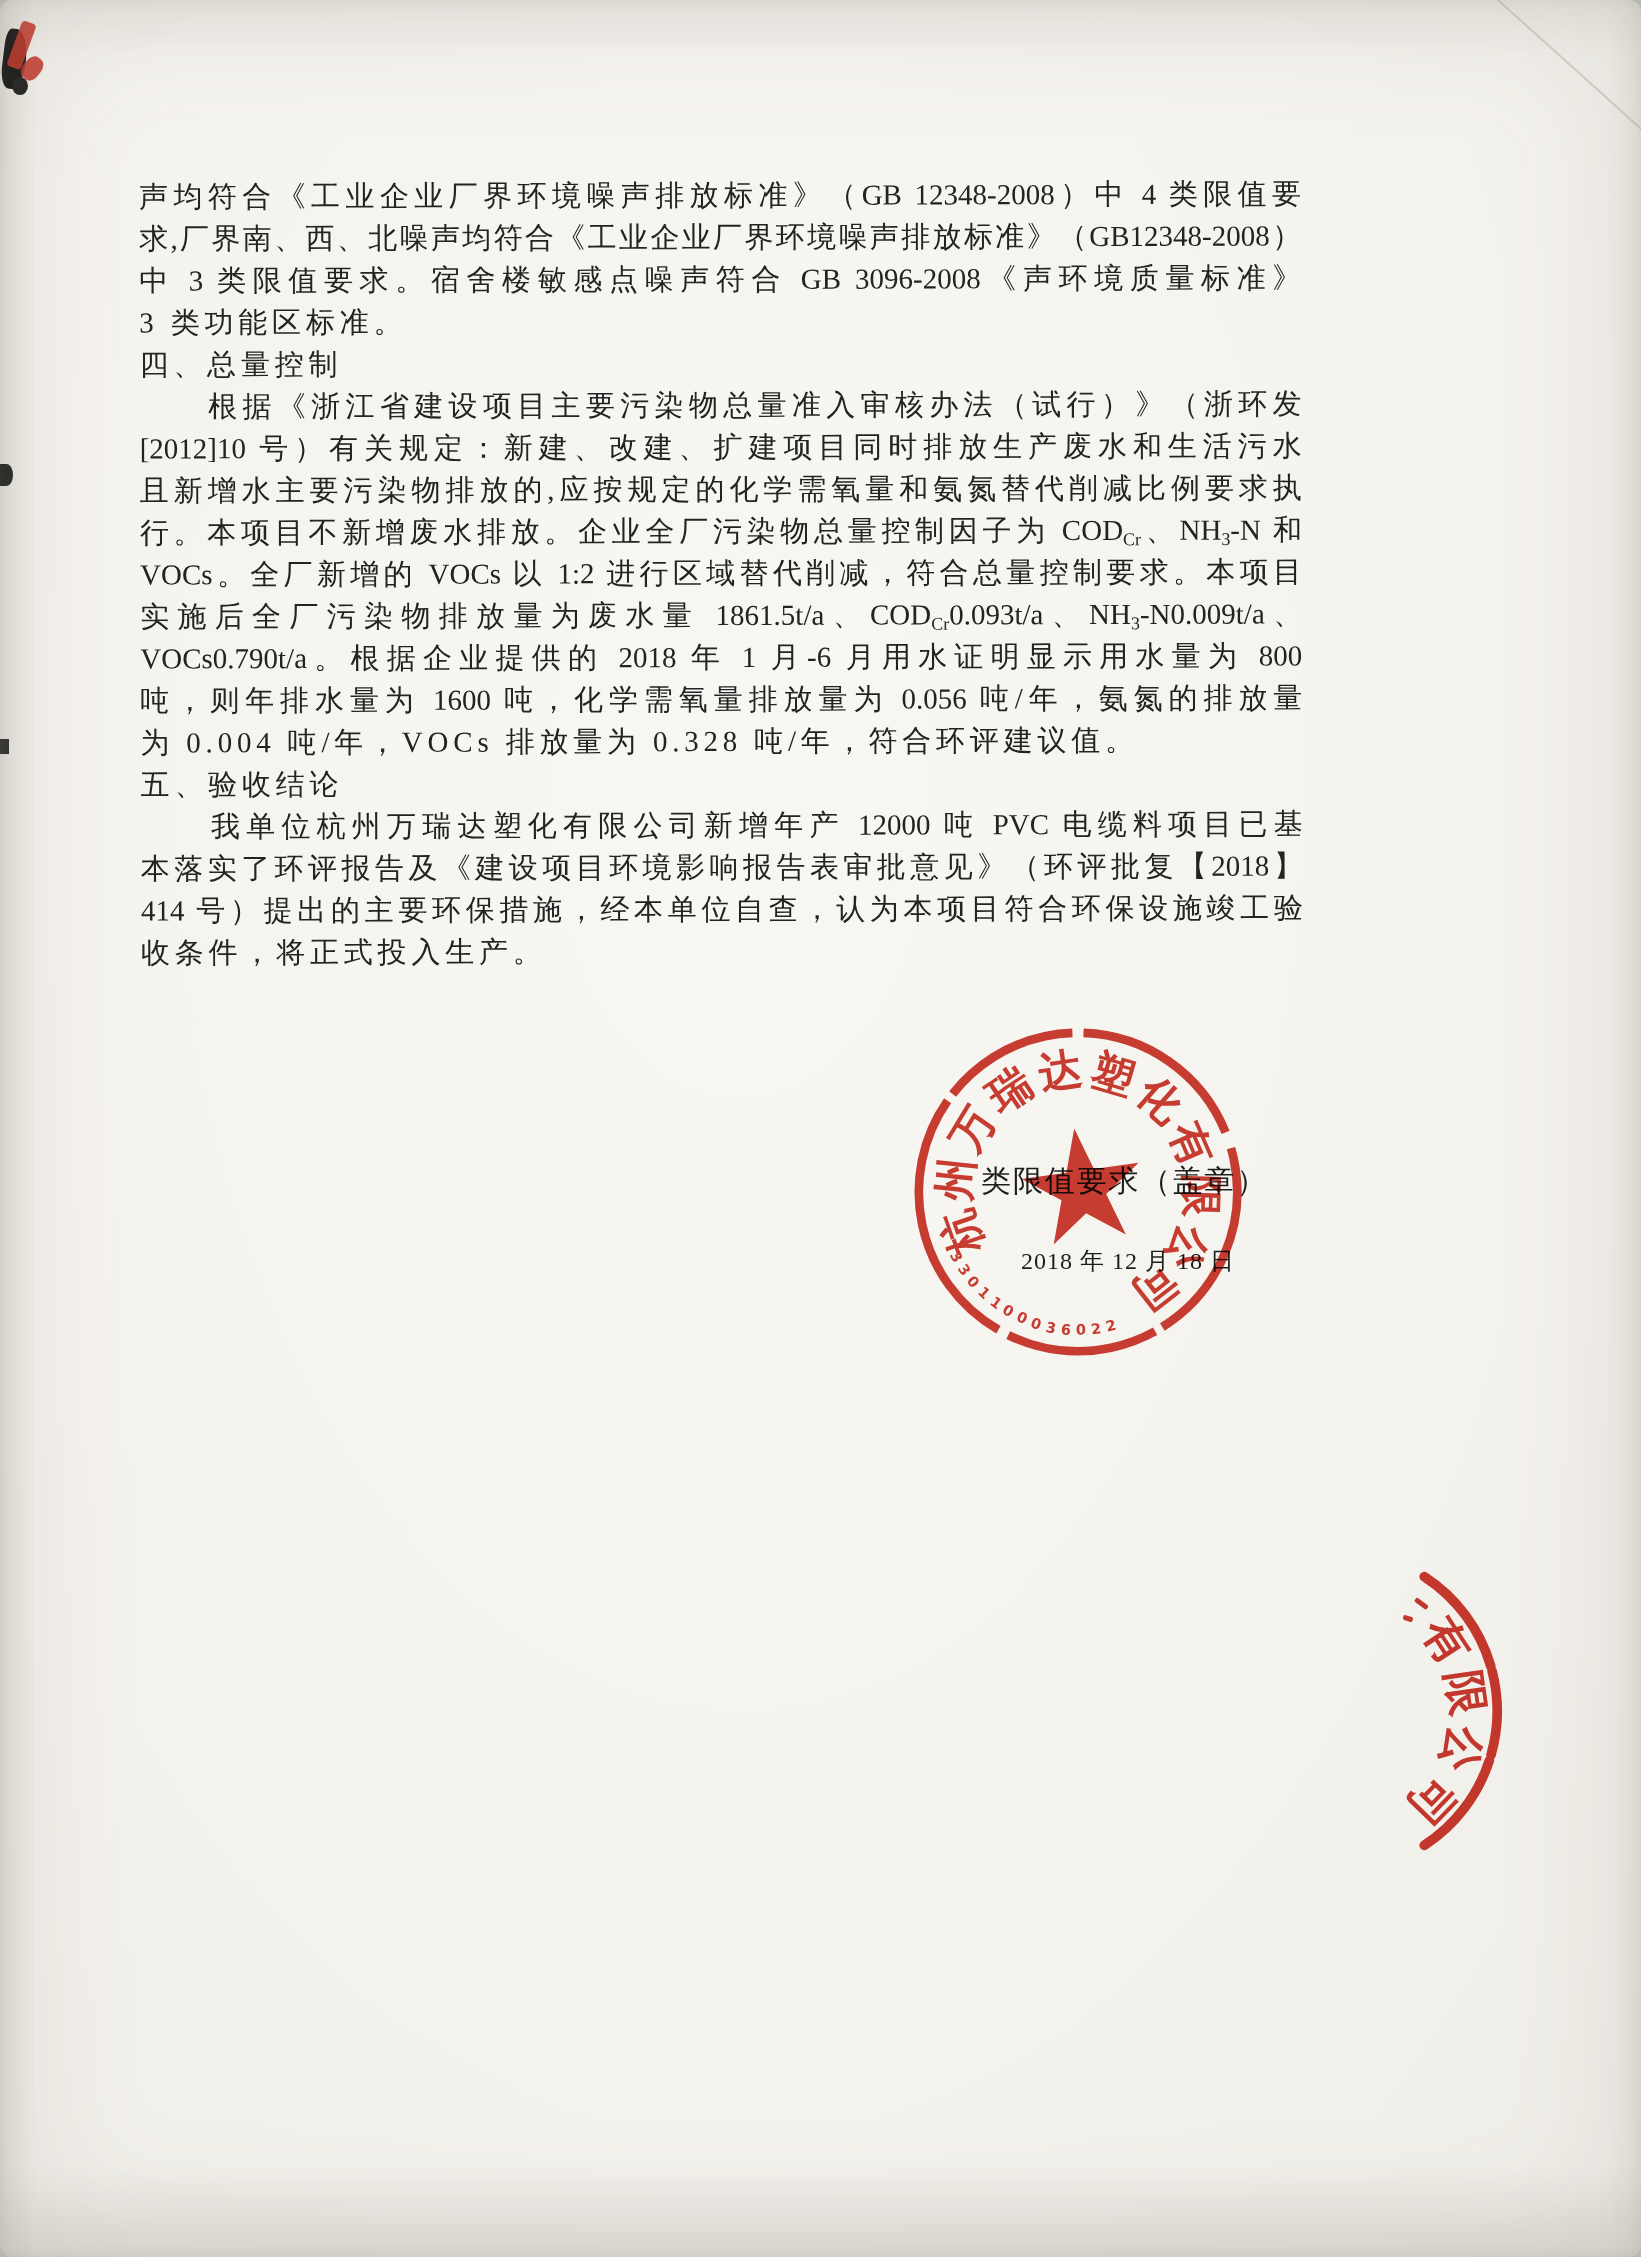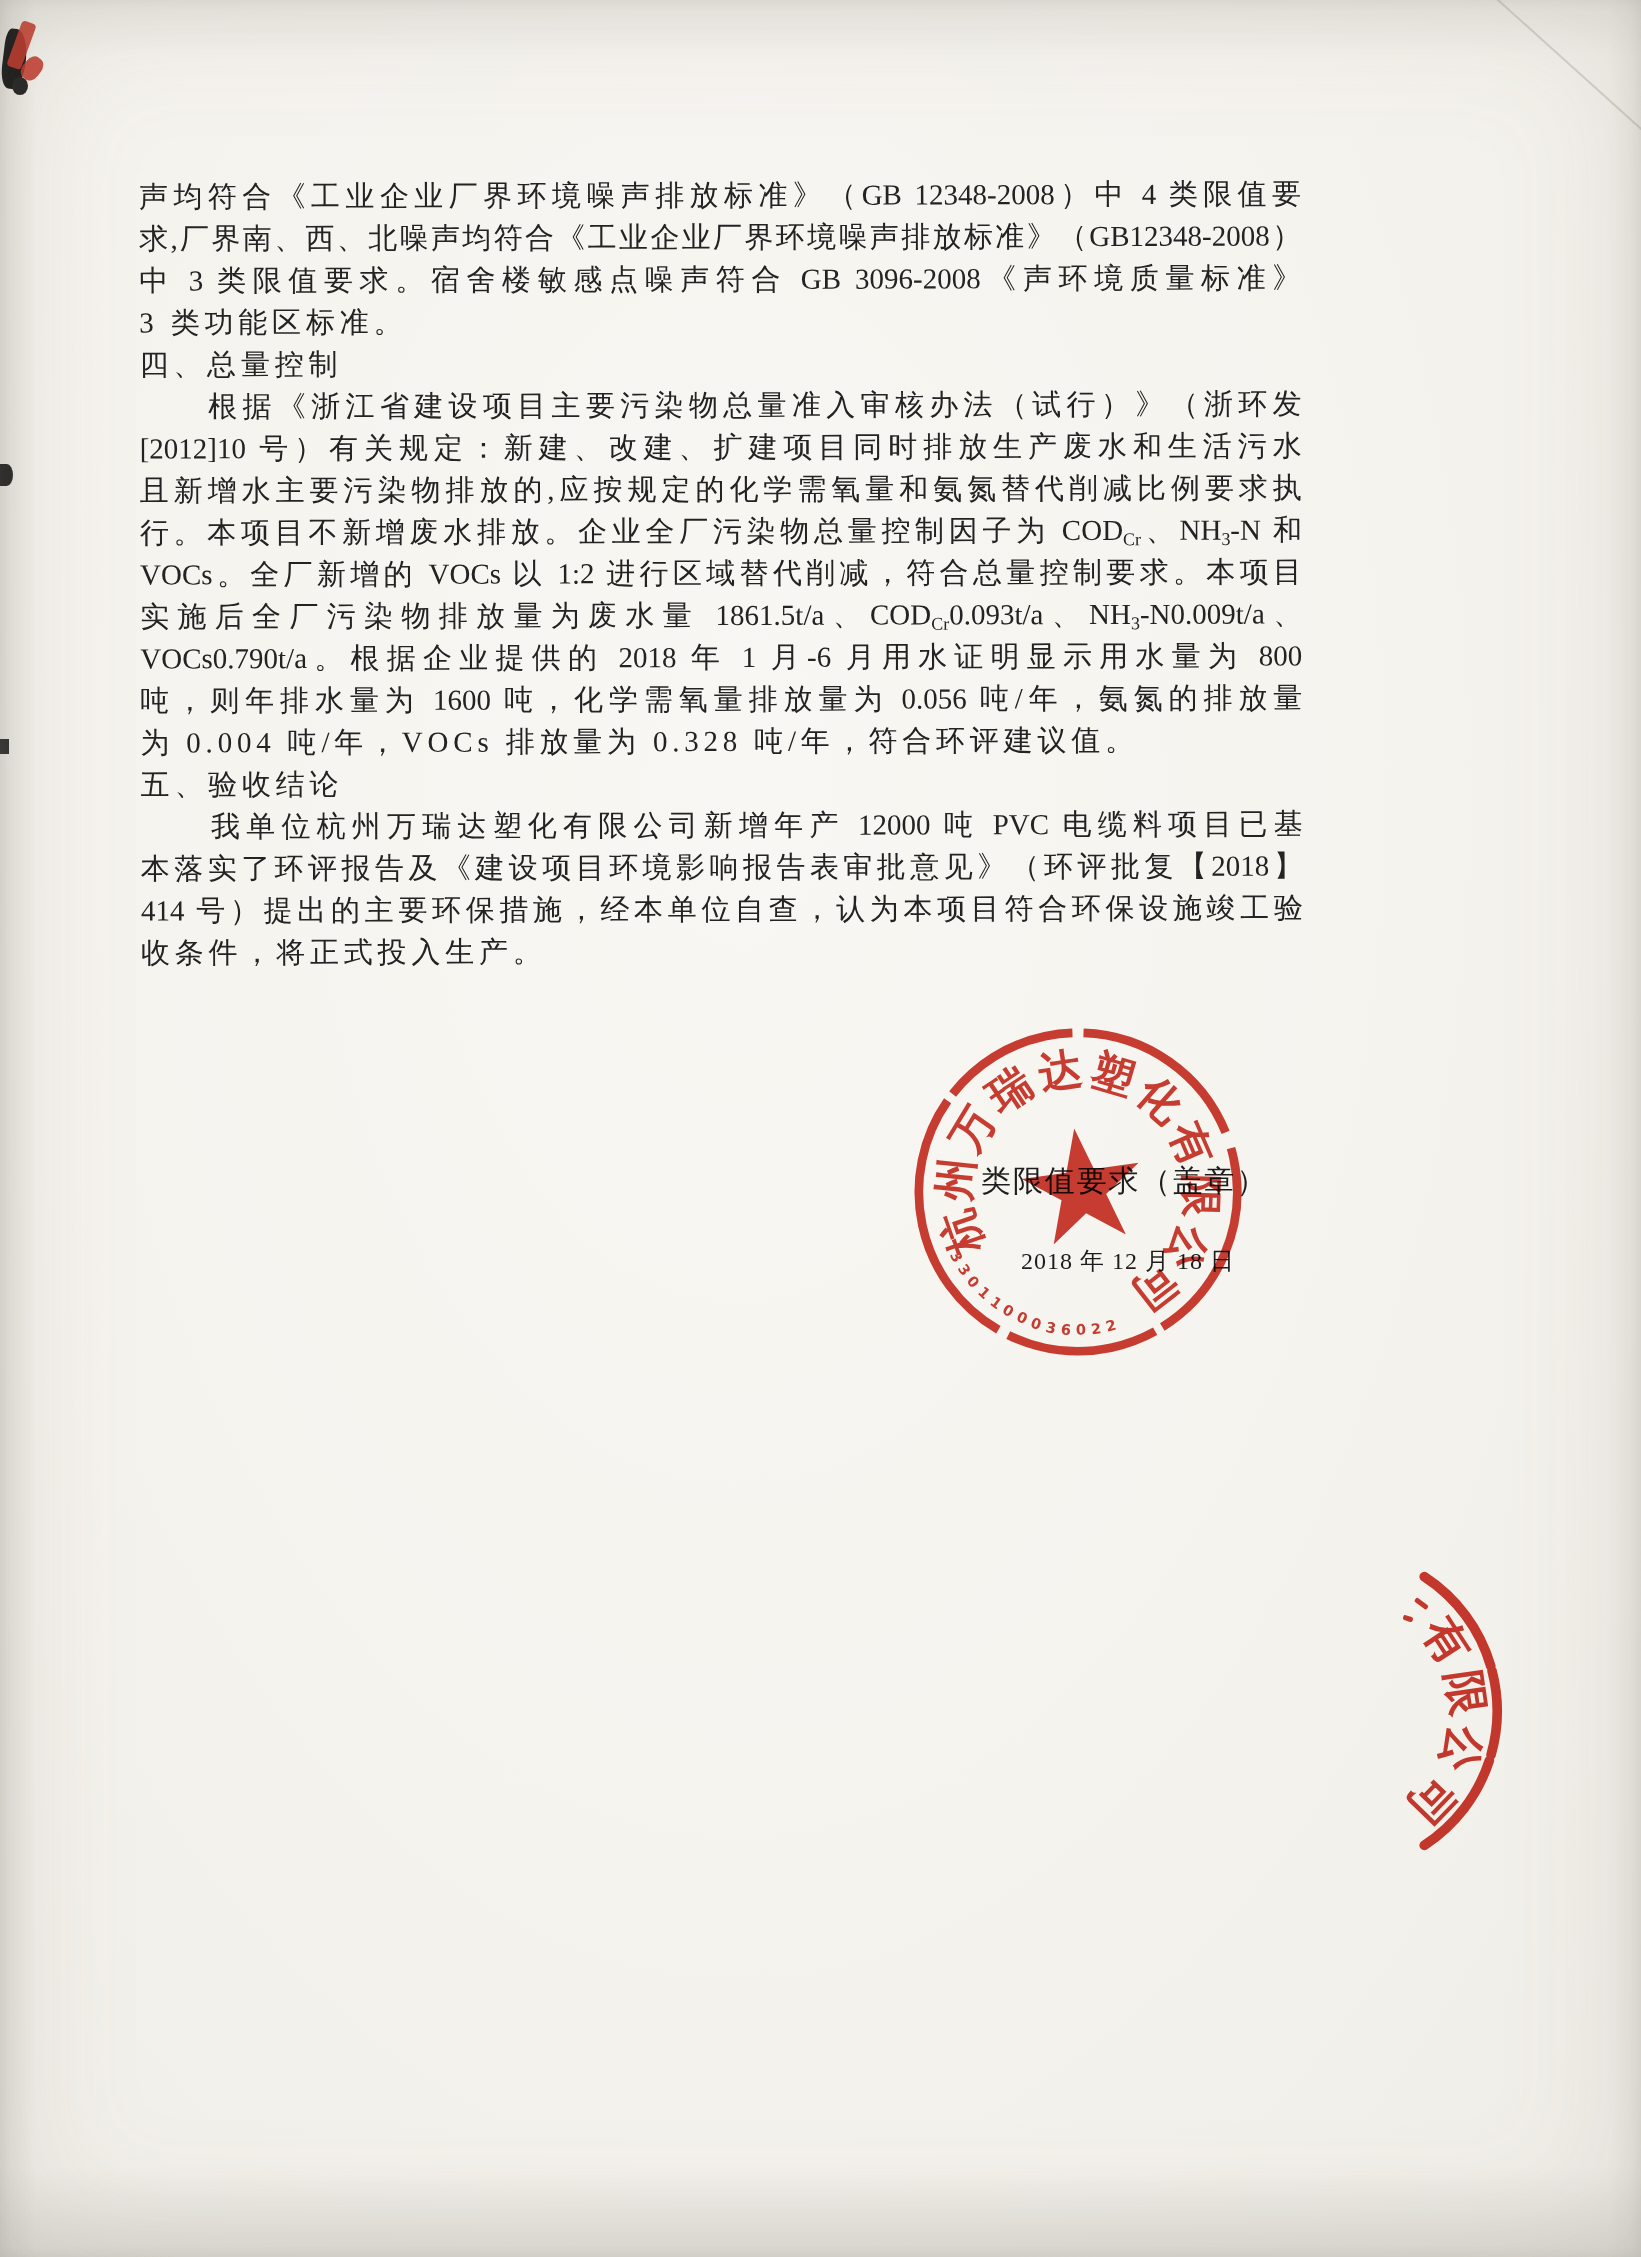--- a/index.html
+++ b/index.html
@@ -5,20 +5,21 @@
   html,body{margin:0;padding:0;}
   body{width:1641px;height:2257px;position:relative;background:#b9b7b2;}
   .page{
     position:absolute;inset:0;overflow:hidden;
     background:
       linear-gradient(90deg, rgba(190,186,178,.35) 0%, rgba(246,244,239,0) 2.2%),
       linear-gradient(270deg, rgba(190,186,178,.22) 0%, rgba(246,244,239,0) 2%),
       linear-gradient(180deg, rgba(200,196,188,.25) 0%, rgba(246,244,239,0) 2.5%, rgba(246,244,239,0) 96%, rgba(188,184,176,.35) 100%),
       radial-gradient(ellipse at 45% 35%, #f8f7f3 0%, #f5f3ee 55%, #efede7 100%);
     font-family:"Liberation Serif","DejaVu Serif",serif;
+    border-radius:12px;
   }
   .page::after{
     content:'';position:absolute;inset:0;pointer-events:none;
     box-shadow: inset 0 0 145px rgba(110,105,95,.16), inset 0 0 11.6px rgba(110,105,95,.10);
   }
   
   .doc-text{
     position:absolute;left:140px;top:174px;width:1162px;
     color:#232323;font-size:29px;transform:rotate(-0.15deg);
   }

